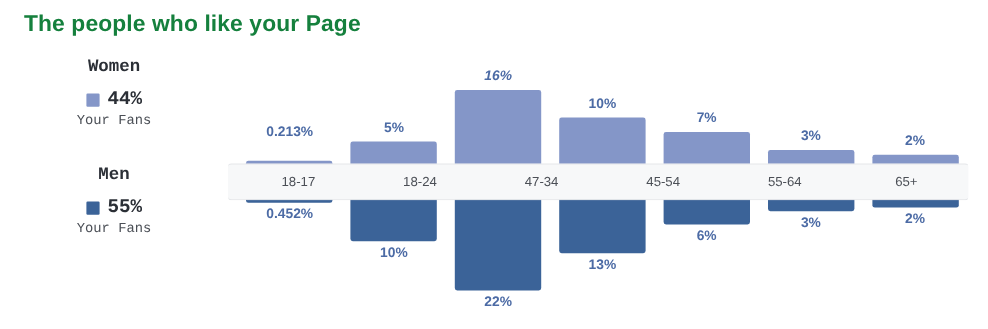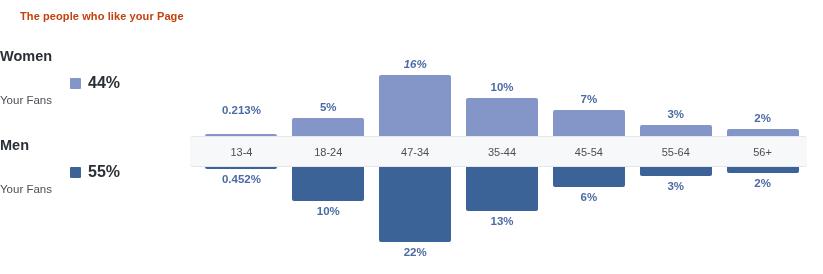--- a/index.html
+++ b/index.html
@@ -14,35 +14,37 @@
     -webkit-font-smoothing: antialiased;
     overflow: hidden;
     position: relative;
   }
 
   
   .panel-title {
     position: absolute;
     left: 20px;
     top: 10px;
-    font-size: 11px;
-    font-weight: bold;
-    color: #c2410c;
+    font-size: 19px;
+    font-weight: bold;
+    color: #15803d;
     letter-spacing: 0.1px;
   }
 
   
   .legend {
     position: absolute;
     left: 0;
     top: 48px;
     width: 190px;
   }
   .legend-group {
+    text-align: center;
     width: 190px;
+    font-family: Liberation Mono, monospace;
   }
   .legend-group.men { margin-top: 31px; }
   .legend-heading {
     font-size: 14.5px;
     font-weight: bold;
     color: #2b2f36;
     margin-bottom: 11px;
   }
   .legend-row {
     display: flex;
@@ -215,21 +217,20 @@
         <div class="vlabel" style="top: 180px;">3%</div>
       </div>
       <div class="col">
         <div class="bar women" style="height: 8px; background: rgb(132, 150, 200);"></div>
         <div class="bar men" style="height: 7px; background: rgb(59, 99, 152);"></div>
         <div class="vlabel" style="top: 112px;">2%</div>
         <div class="vlabel" style="top: 177px;">2%</div>
       </div>
     </div>
   <div class="band-labels" id="band-labels">
-      <div class="band-cell">13-4</div>
+      <div class="band-cell">18-17</div>
       <div class="band-cell">18-24</div>
       <div class="band-cell">47-34</div>
-      <div class="band-cell">35-44</div>
       <div class="band-cell">45-54</div>
       <div class="band-cell">55-64</div>
-      <div class="band-cell">56+</div>
+      <div class="band-cell">65+</div>
     </div>
 </div>
 
 </body></html>

